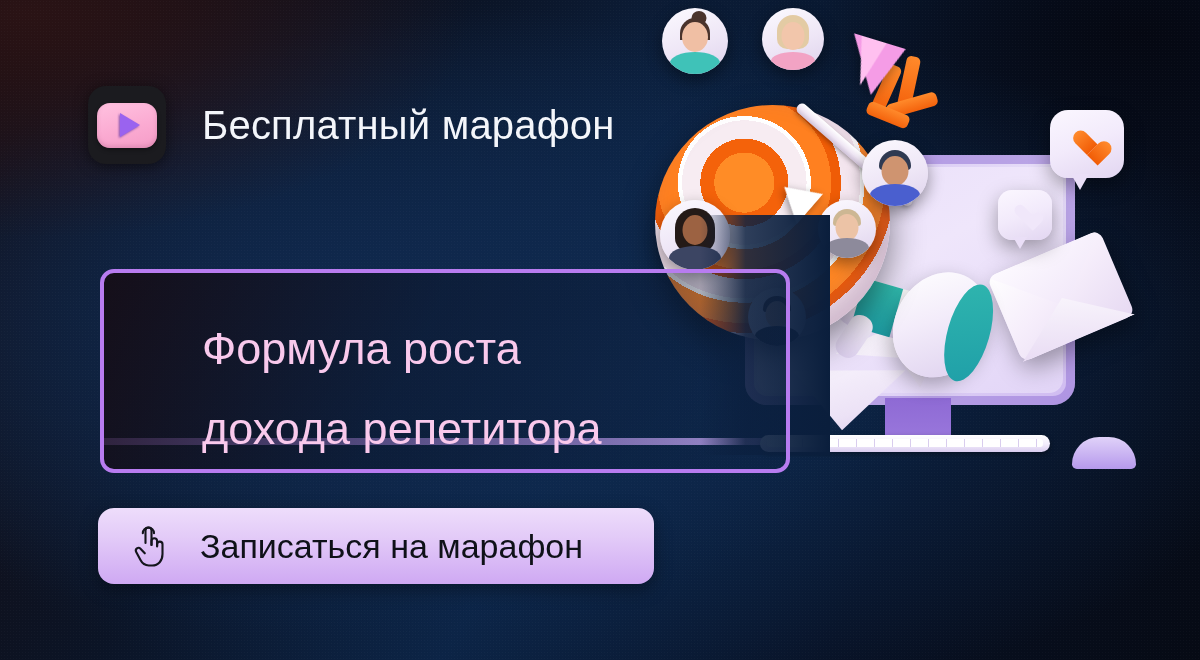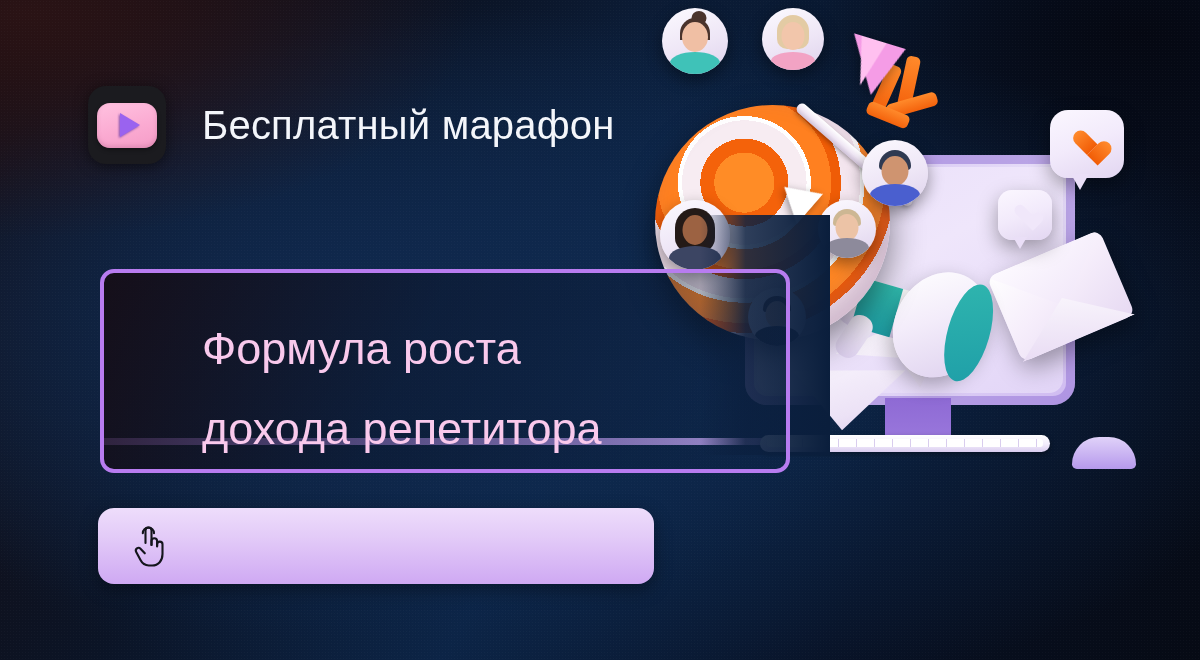--- a/index.html
+++ b/index.html
@@ -425,14 +425,15 @@
     <div class="title-text" style="top:122px">дохода репетитора</div>
   </div>
 
   <button class="cta">
     <svg width="40" height="44" viewBox="0 0 40 44" fill="none">
       <path d="M15.5 19V6.5a3 3 0 0 1 6 0V21" stroke="#14151c" stroke-width="2.1" stroke-linecap="round"></path>
       <path d="M21.5 21v-4a2.8 2.8 0 0 1 5.6 0v5" stroke="#14151c" stroke-width="2.1" stroke-linecap="round"></path>
       <path d="M27.1 22.5v-2.2a2.7 2.7 0 0 1 5.4 0V30c0 6.6-4 11.5-10.4 11.5h-3.3c-4.1 0-6.6-2.1-8.3-5.4l-4.3-8.2a2.7 2.7 0 0 1 4.3-3.2l4.3 4.6" stroke="#14151c" stroke-width="2.1" stroke-linecap="round" stroke-linejoin="round"></path>
       <path d="M12.8 9.2a5.6 5.6 0 0 1 11.2 0" stroke="#14151c" stroke-width="2.1" stroke-linecap="round"></path>
     </svg>
+    <span class="cta-label">Записаться на марафон</span>
   </button>
 </div>
 
 </body></html>

